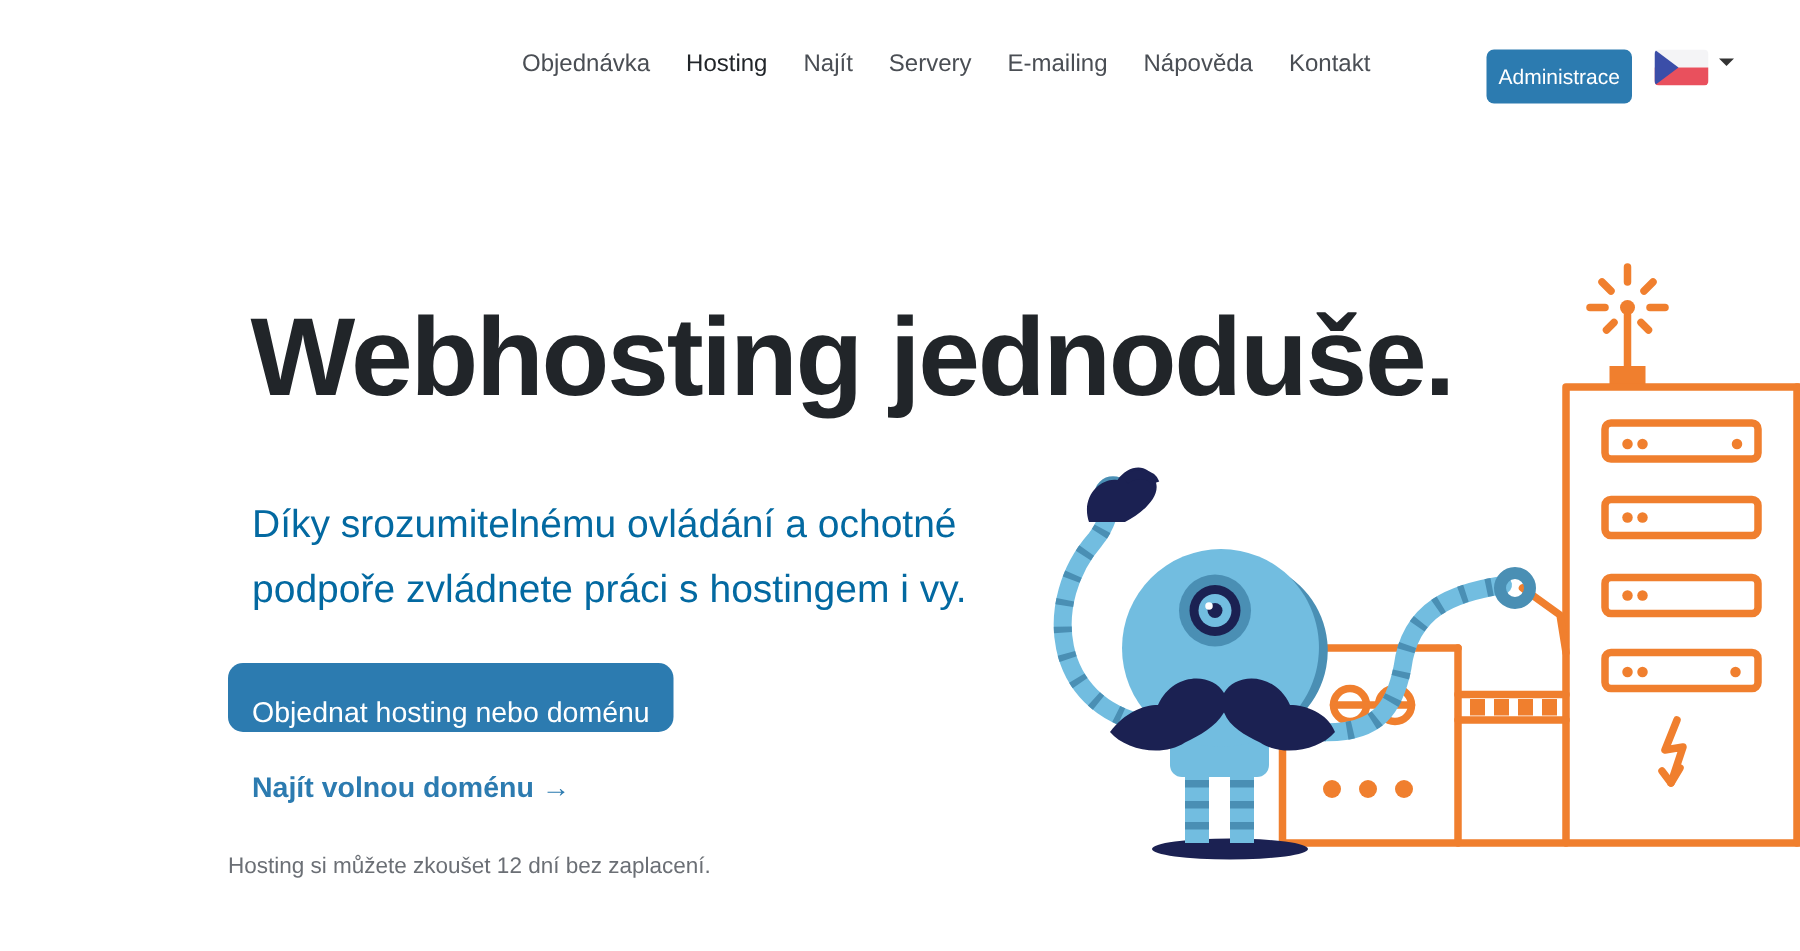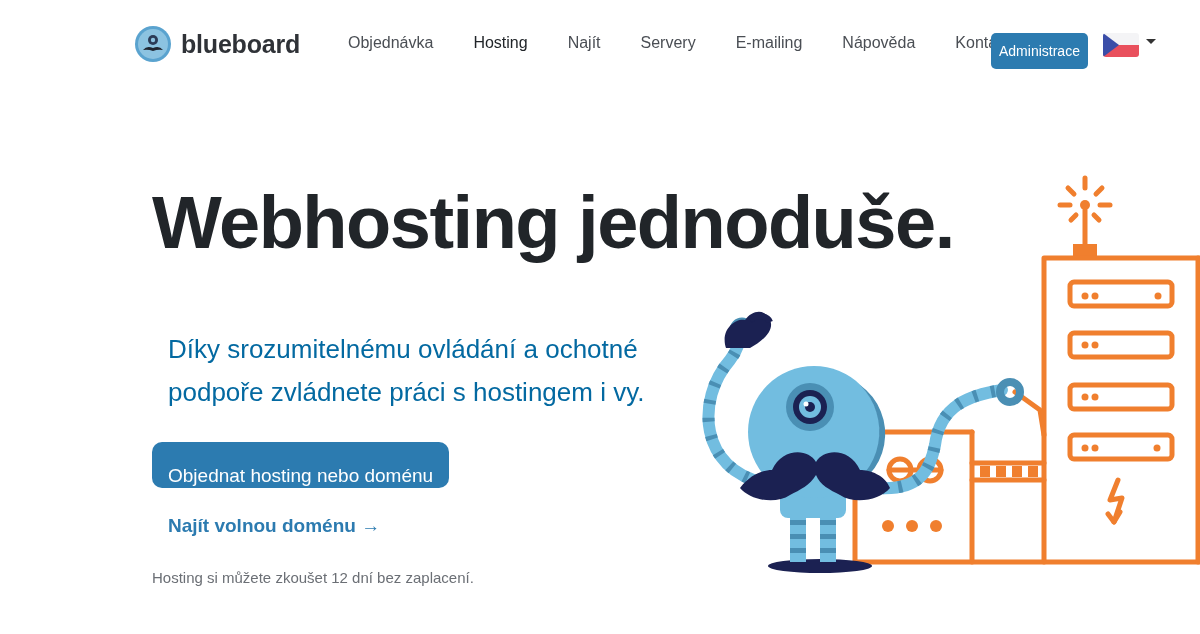--- a/index.html
+++ b/index.html
@@ -5,34 +5,34 @@
   html, body { margin: 0; padding: 0; }
   body {
     width: 1200px; height: 634px; overflow: hidden; background: #ffffff;
     font-family: "Liberation Sans", "DejaVu Sans", sans-serif; color: #212529;
     position: relative;
   }
   .navbar { position: absolute; left: 0; top: 0; width: 1200px; height: 88px; }
   .brand { position: absolute; left: 135px; top: 26px; display: flex; align-items: center; text-decoration: none; }
   .brand-logo { width: 36px; height: 36px; }
   .brand-name { margin-left: 10px; font-size: 25px; font-weight: 700; color: #2f3237; letter-spacing: -0.2px; }
-  .nav { position: absolute; left: 348px; top: 34px; display: flex; gap: 16px; }
+  .nav { position: absolute; left: 348px; top: 34px; display: flex; gap: 0; }
   .nav a { font-size: 16px; color: #4a4e54; text-decoration: none; margin-right: 24px; white-space: nowrap; }
   .nav a.active { color: #212529; }
   .admin-btn {
     position: absolute; left: 991px; top: 33px; height: 36px; padding: 0 8px;
     background: #2c7bb0; color: #fff; font-size: 14px; line-height: 24px;
     border-radius: 5px; border: none; font-family: "Liberation Sans", sans-serif;
   }
   .lang { position: absolute; left: 1103px; top: 33px; display: flex; align-items: center; cursor: pointer; }
   .flag { width: 36px; height: 24px; border-radius: 3px; overflow: hidden; }
   .caret { margin-left: 7px; width: 0; height: 0; border-left: 5px solid transparent; border-right: 5px solid transparent; border-top: 5px solid #333; margin-top: -8px; }
 
   .hero-title {
-    position: absolute; left: 152px; top: 180px; margin: 0;
+    position: absolute; left: 152px; top: 180px; margin: 15px;
     font-size: 74px; font-weight: 700; letter-spacing: -1.5px; color: #212529; white-space: nowrap;
   }
   .lead {
     position: absolute; left: 152px; top: 312px; width: 520px; margin: 16px;
     font-size: 26px; line-height: 43px; color: #0369a1;
   }
   .cta {
     position: absolute; left: 152px; top: 442px; height: 46px; padding: 11px 16px;
     background: #2c7bb0; color: #fff; font-size: 19px; border-radius: 10px; border: none;
     font-family: "Liberation Sans", sans-serif; line-height: 46px; cursor: pointer;
@@ -41,30 +41,20 @@
     position: absolute; left: 168px; top: 515px; font-size: 19px; color: #2c7bb0; text-decoration: none; font-weight: bold;
   }
   .trial { position: absolute; left: 152px; top: 569px; font-size: 15px; color: #6b6f75; margin: 0; }
 
   .illustration { position: absolute; left: 690px; top: 170px; width: 510px; height: 420px; }
 </style>
 </head>
 <body>
 
 <header class="navbar">
-  <a class="brand" href="#">
-    <svg class="brand-logo" viewBox="0 0 36 36">
-      <circle cx="18" cy="18" r="18" fill="#5aa3cf"></circle>
-      <circle cx="18" cy="18" r="15" fill="#8cc3e1"></circle>
-      <circle cx="18" cy="14" r="5" fill="#2b3b57"></circle>
-      <circle cx="18" cy="14" r="2.2" fill="#8cc3e1"></circle>
-      <path d="M8 24 Q12 19 18 22 Q24 19 28 24 Q23 23 18 25 Q13 23 8 24Z" fill="#1f2530"></path>
-    </svg>
-    <span class="brand-name">blueboard</span>
-  </a>
 
   <nav class="nav">
     <a href="#">Objednávka</a>
     <a href="#" class="active">Hosting</a>
     <a href="#">Najít</a>
     <a href="#">Servery</a>
     <a href="#">E-mailing</a>
     <a href="#">Nápověda</a>
     <a href="#">Kontakt</a>
   </nav>

